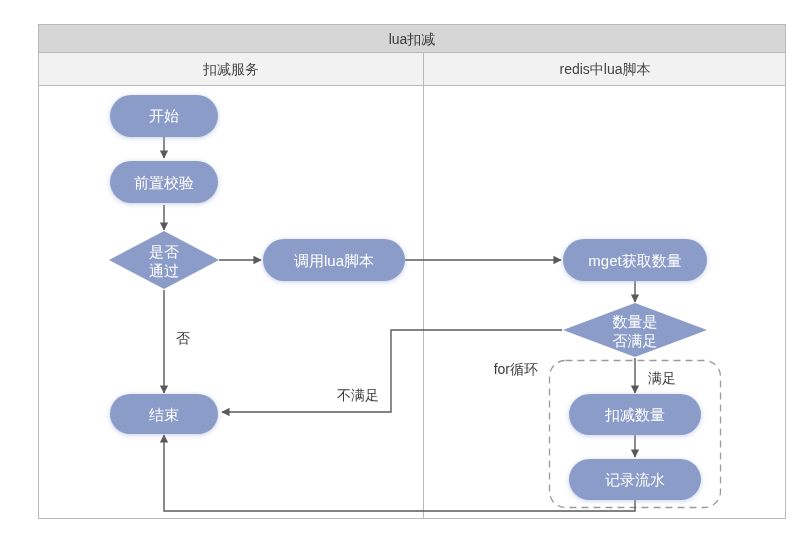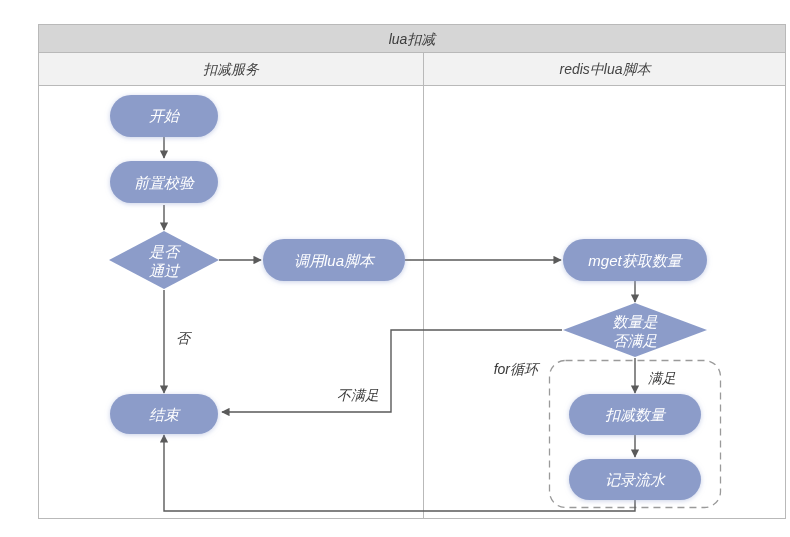--- a/index.html
+++ b/index.html
@@ -1,17 +1,17 @@
 <!DOCTYPE html>
 <html><head>
 <meta charset="utf-8">
 <style>
   html,body{margin:0;padding:0;background:#ffffff;}
   body{width:790px;height:537px;font-family:"Liberation Sans","DejaVu Sans",sans-serif;overflow:hidden;}
-  #stage{position:relative;width:790px;height:479px;font-style:italic;}
+  #stage{position:relative;width:790px;height:479px;}
   svg#diagram{position:absolute;left:0;top:0;width:790px;height:537px;display:block;}
   .node-text{fill:#ffffff;font-size:15px;font-family:"Liberation Sans","DejaVu Sans",sans-serif;}
   .edge-text{fill:#3a3a3a;font-size:14px;font-family:"Liberation Sans","DejaVu Sans",sans-serif;}
   .group-text{fill:#3a3a3a;font-size:14px;font-family:"Liberation Sans","DejaVu Sans",sans-serif;}
   .lane-text{fill:#444444;font-size:14px;font-family:"Liberation Sans","DejaVu Sans",sans-serif;}
   .title-text{fill:#3c3c3c;font-size:14px;font-family:"Liberation Sans","DejaVu Sans",sans-serif;}
 </style>
 </head>
 <body>
 

